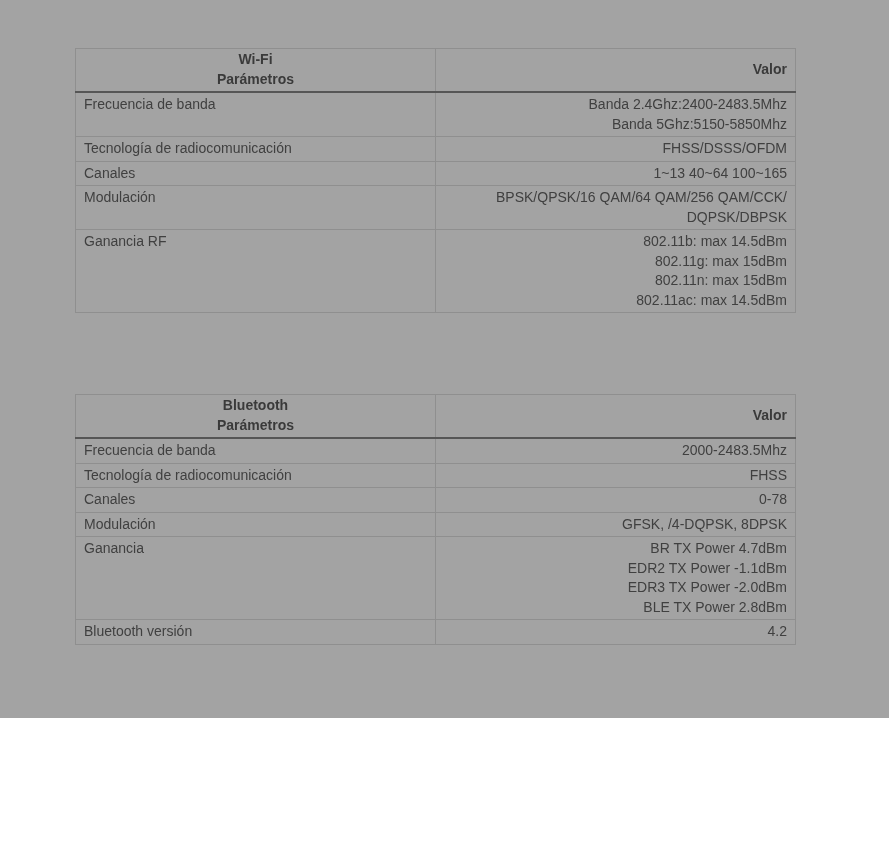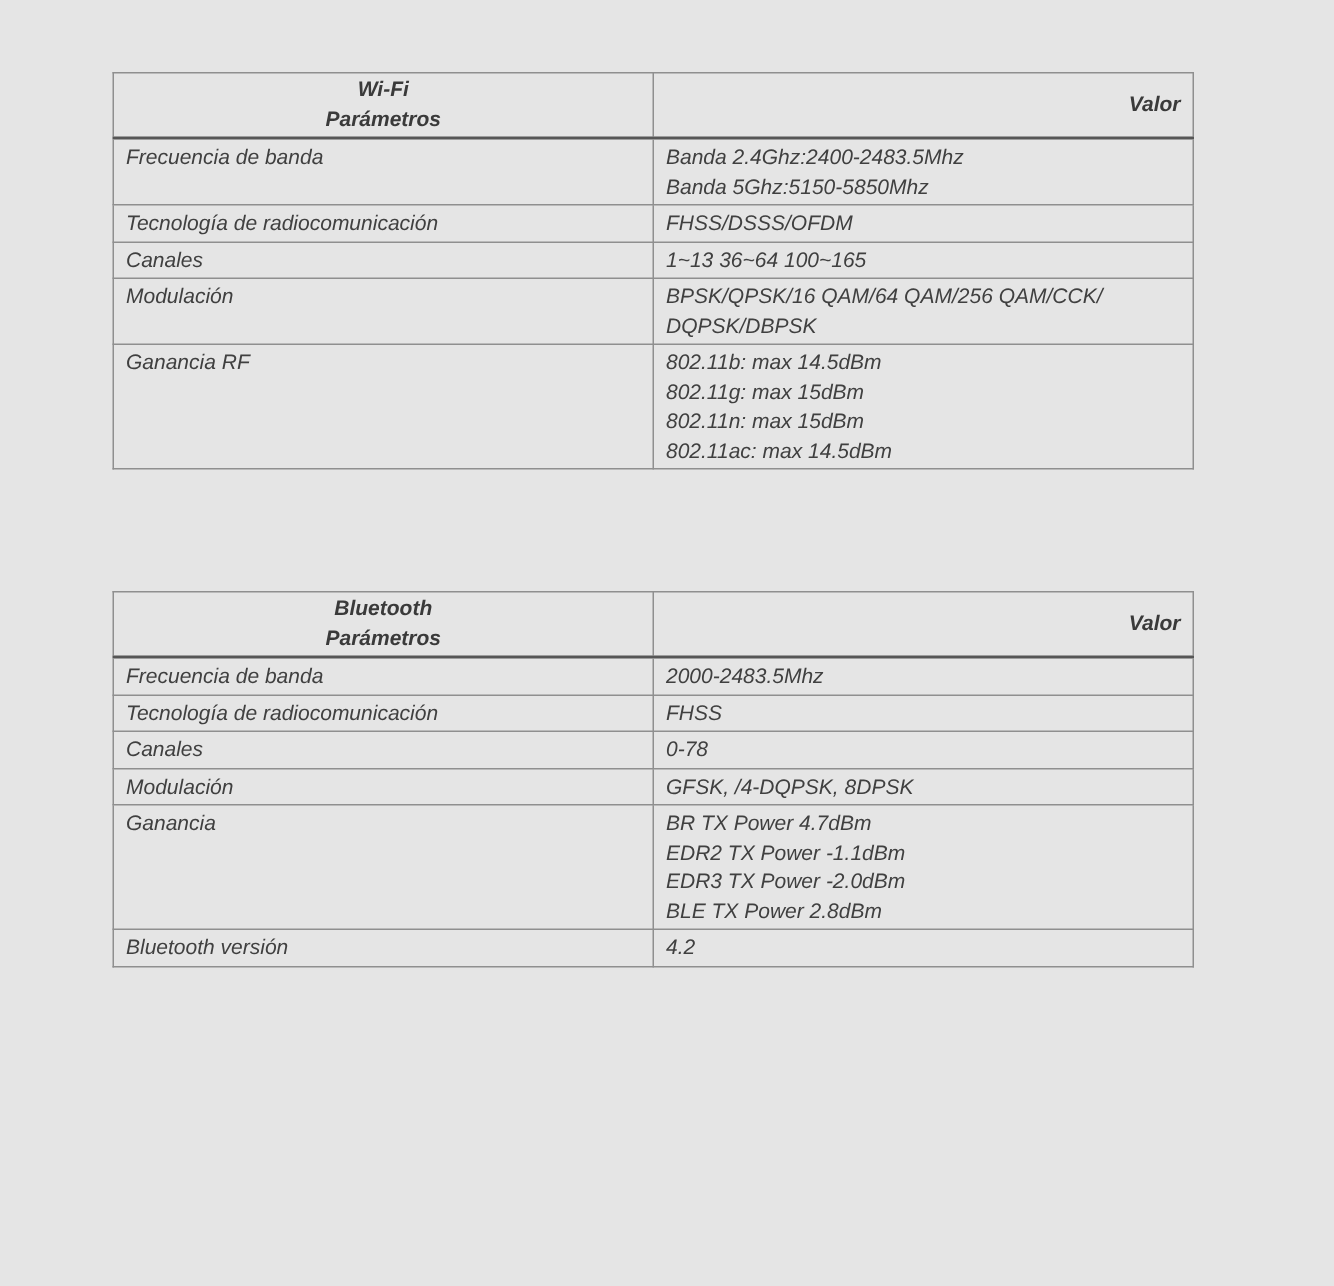--- a/index.html
+++ b/index.html
@@ -9,23 +9,22 @@
   body {
     width: 889px;
     height: 857px;
     background: #ffffff;
     font-family: "Liberation Sans", sans-serif;
     color: #404040;
   }
   .page {
     position: relative;
     width: 889px;
-    height: 857px;
-    background: #e5e5e5;
-    font-style: italic;
+    height: 718px;
+    background: #a3a3a3;
   }
   table.spec-table {
     border-collapse: collapse;
     table-layout: fixed;
     width: 720px;
     font-size: 14px;
     line-height: 19.5px;
     color: #404040;
     border: 1.5px solid #6e6e6e;
   }
@@ -47,21 +46,21 @@
     font-weight: bold;
     color: #3a3a3a;
     border-bottom: 2px solid #565656;
     padding: 1px 8px;
     height: 40px;
   }
   table.spec-table thead th.value-head {
     vertical-align: middle;
     text-align: right;
   }
-  .value-cell div { min-height: 19.5px; }
+  .value-cell div { min-height: 19.5px; text-align: right; }
 </style>
 </head>
 <body>
 
 <div class="page">
 
   <table class="spec-table t1">
     <colgroup>
         <col>
         <col>
@@ -85,21 +84,21 @@
         </tr>
         <tr>
           <td class="param-cell">Tecnología de radiocomunicación</td>
           <td class="value-cell">
             <div>FHSS/DSSS/OFDM</div>
           </td>
         </tr>
         <tr>
           <td class="param-cell">Canales</td>
           <td class="value-cell">
-            <div>1~13 36~64 100~165</div>
+            <div>1~13 40~64 100~165</div>
           </td>
         </tr>
         <tr>
           <td class="param-cell">Modulación</td>
           <td class="value-cell">
             <div>BPSK/QPSK/16 QAM/64 QAM/256 QAM/CCK/</div>
             <div>DQPSK/DBPSK</div>
           </td>
         </tr>
         <tr>

